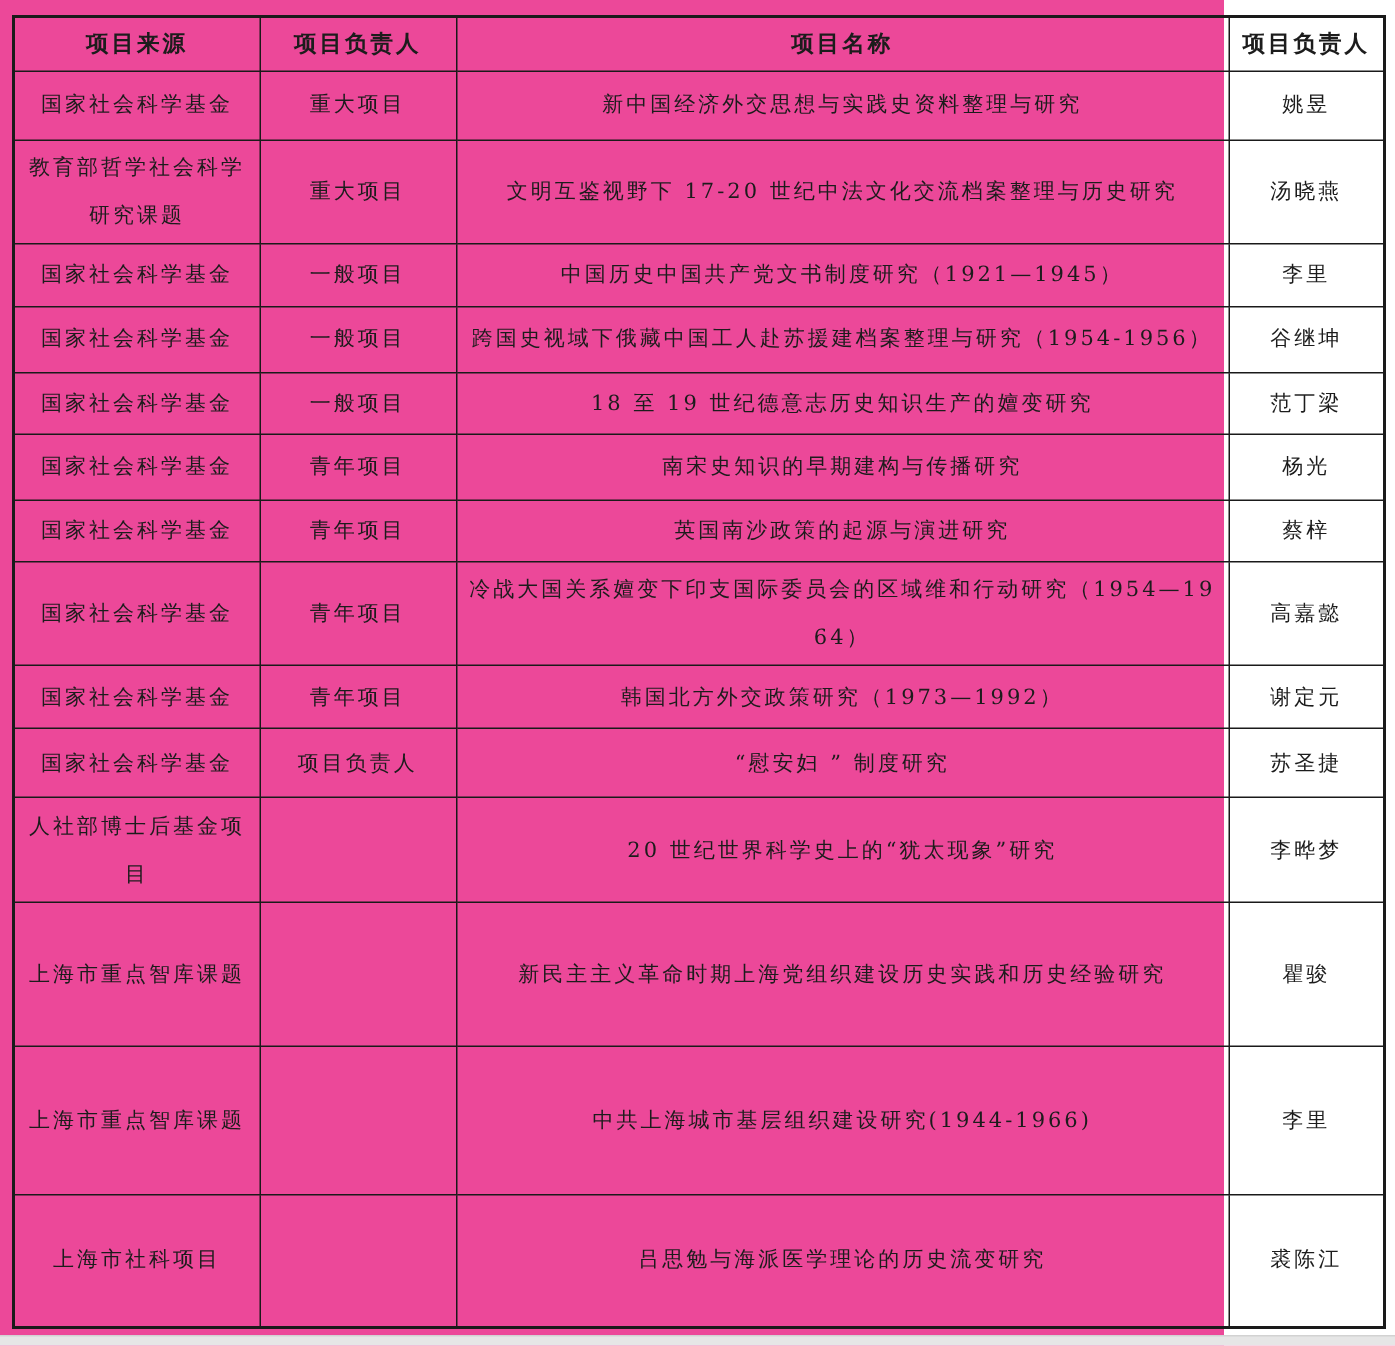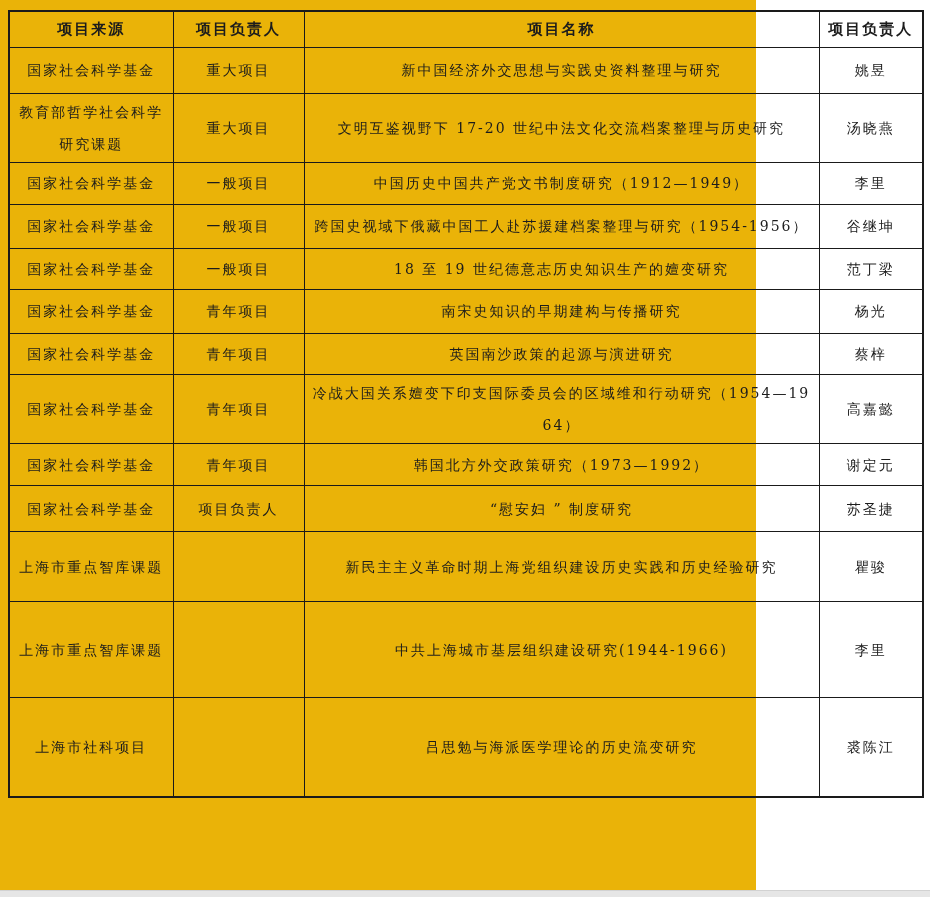--- a/index.html
+++ b/index.html
@@ -7,23 +7,23 @@
     padding: 0;
     width: 930px;
     height: 897px;
     overflow: hidden;
     background: #ffffff;
     font-family: "DejaVu Serif", "Liberation Serif", serif;
     color: #1c1c1c;
   }
   .page {
     position: relative;
-    width: 756px;
+    width: 816px;
     height: 897px;
-    background: #eab308;
+    background: #ec4899;
   }
   table.projects {
     position: absolute;
     top: 10px;
     left: 8px;
     width: 914px;
     border-collapse: collapse;
     table-layout: fixed;
     border: 2px solid #1a1a1a;
   }
@@ -99,21 +99,21 @@
         </tr>
         <tr>
           <td>教育部哲学社会科学研究课题</td>
           <td>重大项目</td>
           <td>文明互鉴视野下 17-20 世纪中法文化交流档案整理与历史研究</td>
           <td>汤晓燕</td>
         </tr>
         <tr>
           <td>国家社会科学基金</td>
           <td>一般项目</td>
-          <td>中国历史中国共产党文书制度研究（1912—1949）</td>
+          <td>中国历史中国共产党文书制度研究（1921—1945）</td>
           <td>李里</td>
         </tr>
         <tr>
           <td>国家社会科学基金</td>
           <td>一般项目</td>
           <td>跨国史视域下俄藏中国工人赴苏援建档案整理与研究（1954-1956）</td>
           <td>谷继坤</td>
         </tr>
         <tr>
           <td>国家社会科学基金</td>
@@ -145,20 +145,26 @@
           <td>韩国北方外交政策研究（1973—1992）</td>
           <td>谢定元</td>
         </tr>
         <tr>
           <td>国家社会科学基金</td>
           <td>项目负责人</td>
           <td>“慰安妇 ” 制度研究</td>
           <td>苏圣捷</td>
         </tr>
         <tr>
+          <td>人社部博士后基金项目</td>
+          <td></td>
+          <td>20 世纪世界科学史上的“犹太现象”研究</td>
+          <td>李晔梦</td>
+        </tr>
+        <tr>
           <td>上海市重点智库课题</td>
           <td></td>
           <td>新民主主义革命时期上海党组织建设历史实践和历史经验研究</td>
           <td>瞿骏</td>
         </tr>
         <tr>
           <td>上海市重点智库课题</td>
           <td></td>
           <td>中共上海城市基层组织建设研究(1944-1966)</td>
           <td>李里</td>

